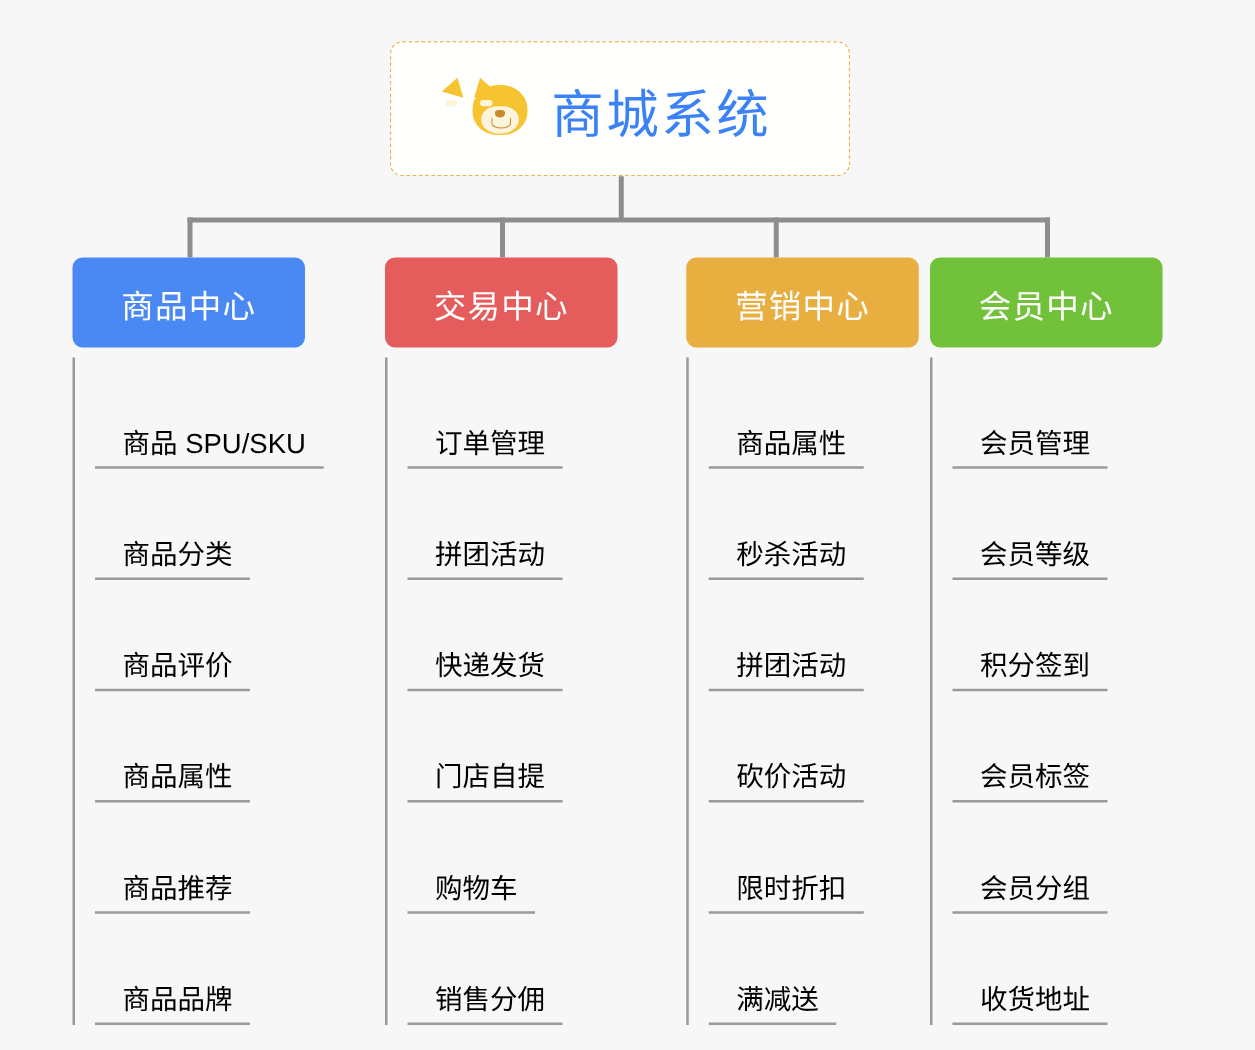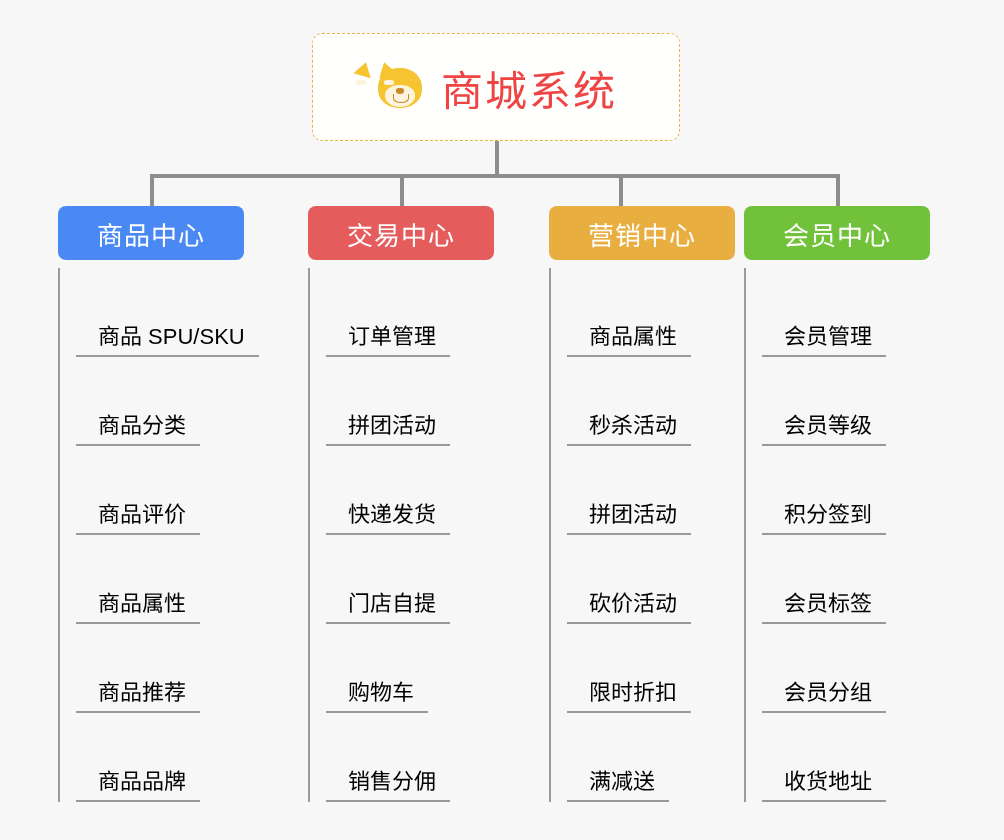--- a/index.html
+++ b/index.html
@@ -134,21 +134,21 @@
     height: 32px;
   }
 
   
   .column {
     position: absolute;
     top: 206px;
   }
   .cat-box {
     box-sizing: border-box;
-    height: 54px;
+    height: 72px;
     border-radius: 8px;
     display: flex;
     align-items: center;
     justify-content: center;
     color: #ffffff;
     font-size: 26px;
     letter-spacing: 1px;
     white-space: nowrap;
   }
 
@@ -186,21 +186,21 @@
         <span class="ear l"></span>
         <span class="ear r"></span>
         <span class="head"></span>
         <span class="eye l"></span>
         <span class="eye r"></span>
         <span class="muzzle"></span>
         <span class="nose"></span>
         <span class="mouth"></span>
       </span>
     </span>
-    <span class="root-title" style="color: #ef4444;">商城系统</span>
+    <span class="root-title" style="color: #3b82f6;">商城系统</span>
   </div>
 
   <div class="conn conn-stem" style="background: rgb(141, 141, 141);"></div>
   <div class="conn conn-bus" style="background: rgb(141, 141, 141);"></div>
   <div class="conn conn-drop" style="left: 150px; background: rgb(141, 141, 141);"></div>
   <div class="conn conn-drop" style="left: 400px; background: rgb(141, 141, 141);"></div>
   <div class="conn conn-drop" style="left: 619px; background: rgb(141, 141, 141);"></div>
   <div class="conn conn-drop" style="left: 836px; background: rgb(141, 141, 141);"></div>
 
   <div class="column" style="left:58px; width:186px;">

